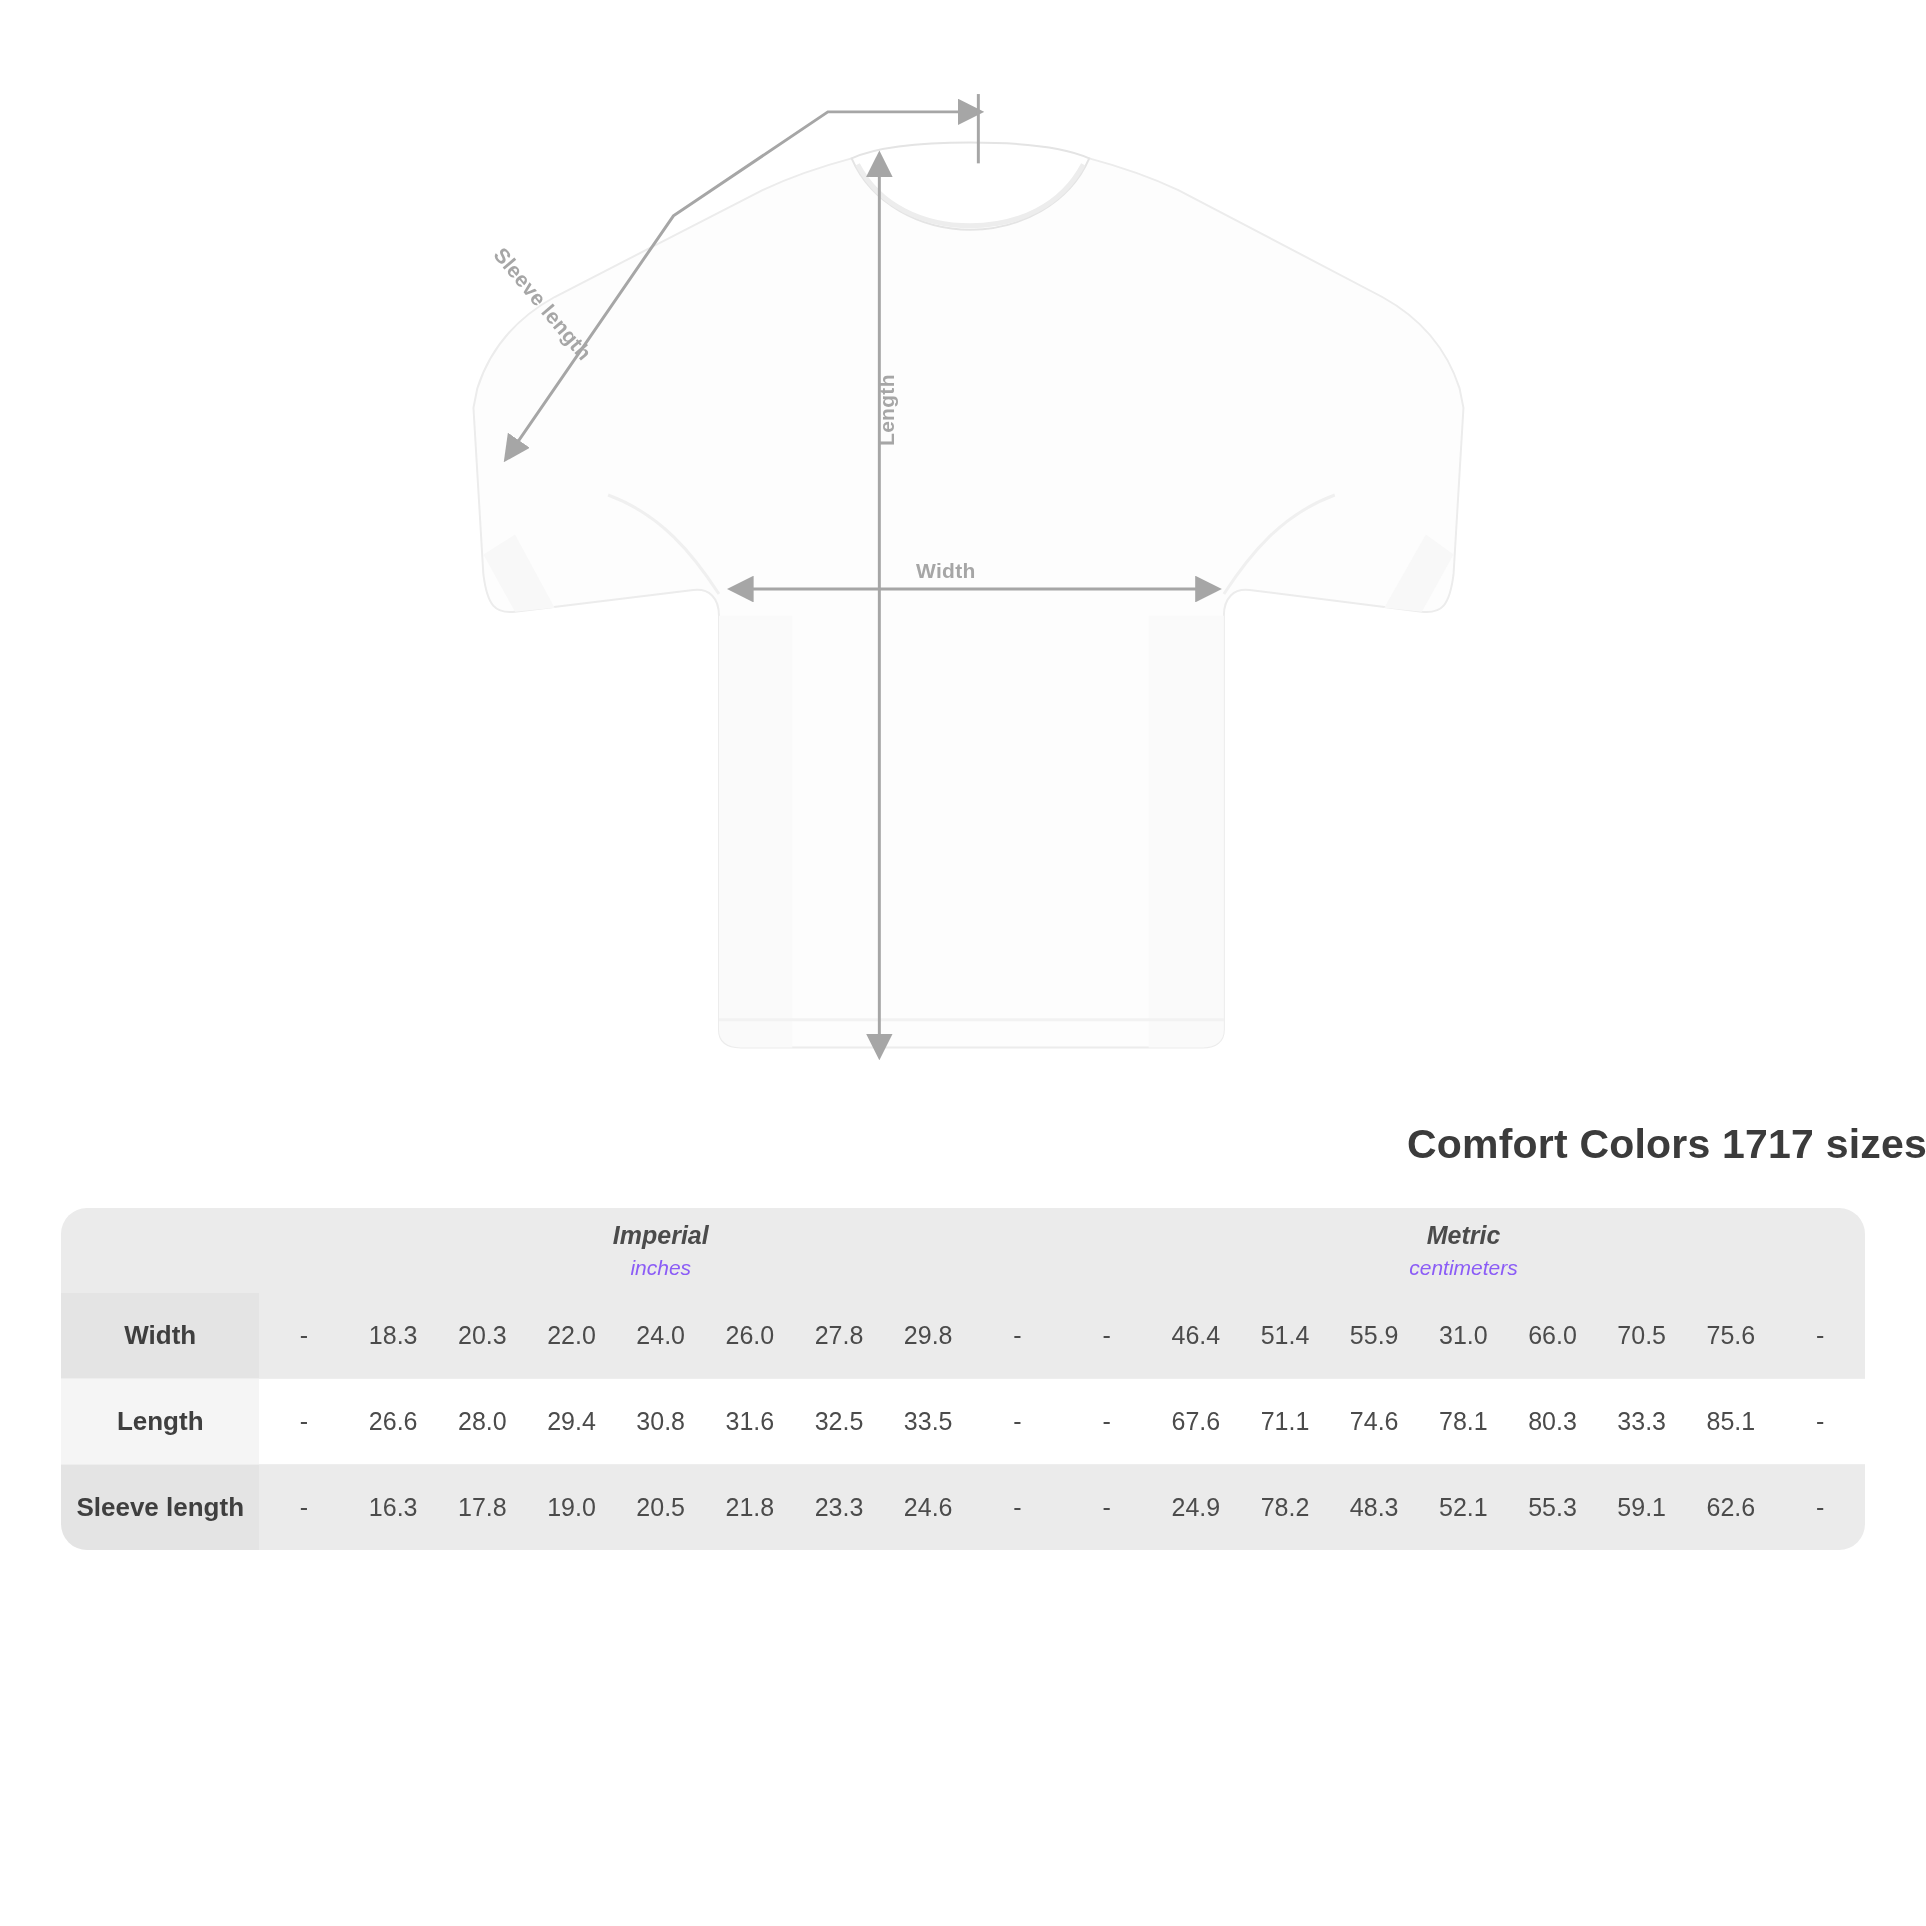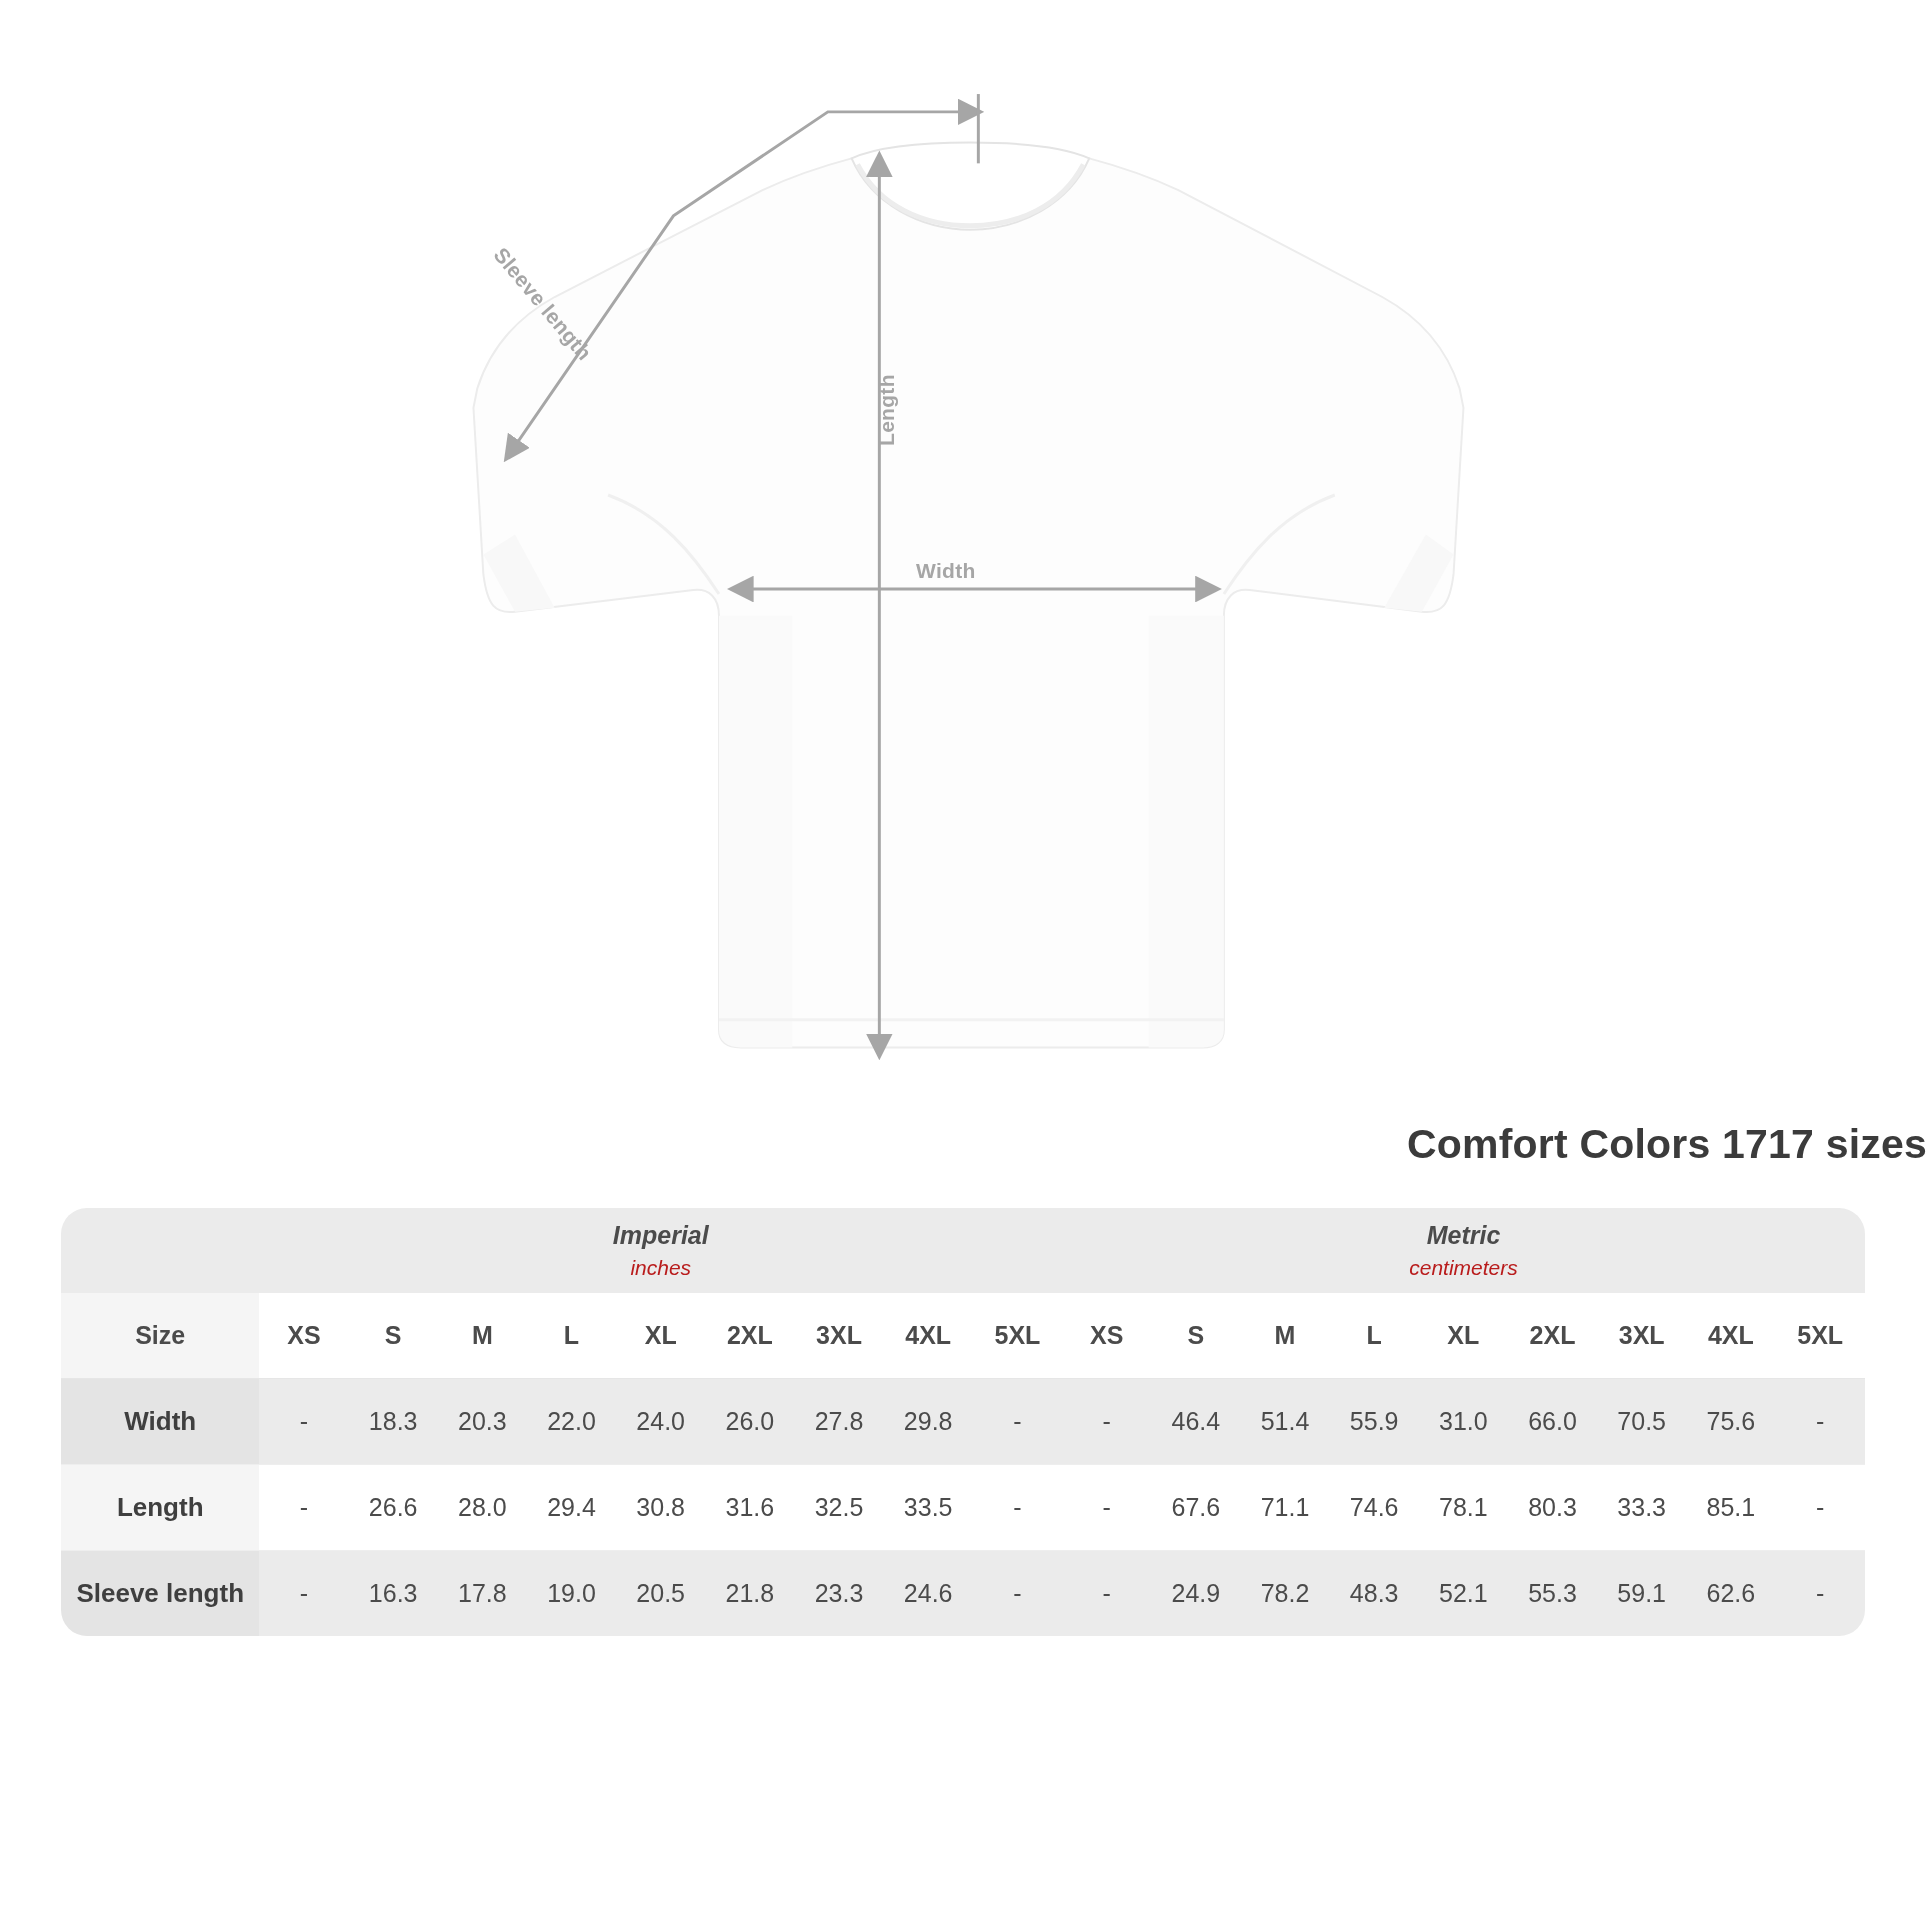--- a/index.html
+++ b/index.html
@@ -115,21 +115,21 @@
     border-top-left-radius: 26px;
   }
   .sys-row th:last-child {
     border-top-right-radius: 26px;
   }
   .sys-sub {
     display: block;
     font-size: 21px;
     font-style: italic;
     font-weight: normal;
-    color: #b91c1c;
+    color: #8b5cf6;
     margin-top: 6px;
   }
 
   .head-row th {
     background: #ffffff;
     font-size: 26px;
     font-weight: bold;
     color: #4a4a4a;
     border-bottom: 1px solid #e6e6e6;
   }
@@ -276,41 +276,20 @@
           <th class="blank"></th>
           <th colspan="9">
             <span>Imperial</span>
             <span class="sys-sub">inches</span>
           </th>
           <th colspan="9">
             <span>Metric</span>
             <span class="sys-sub">centimeters</span>
           </th>
         </tr>
-        <tr class="head-row">
-          <th class="rowlabel">Size</th>
-          <th>XS</th>
-          <th>S</th>
-          <th>M</th>
-          <th>L</th>
-          <th>XL</th>
-          <th>2XL</th>
-          <th>3XL</th>
-          <th>4XL</th>
-          <th>5XL</th>
-          <th>XS</th>
-          <th>S</th>
-          <th>M</th>
-          <th>L</th>
-          <th>XL</th>
-          <th>2XL</th>
-          <th>3XL</th>
-          <th>4XL</th>
-          <th>5XL</th>
-        </tr>
       </thead>
       <tbody>
         <tr>
           <td class="rowlabel">Width</td>
           <td>-</td>
           <td>18.3</td>
           <td>20.3</td>
           <td>22.0</td>
           <td>24.0</td>
           <td>26.0</td>

